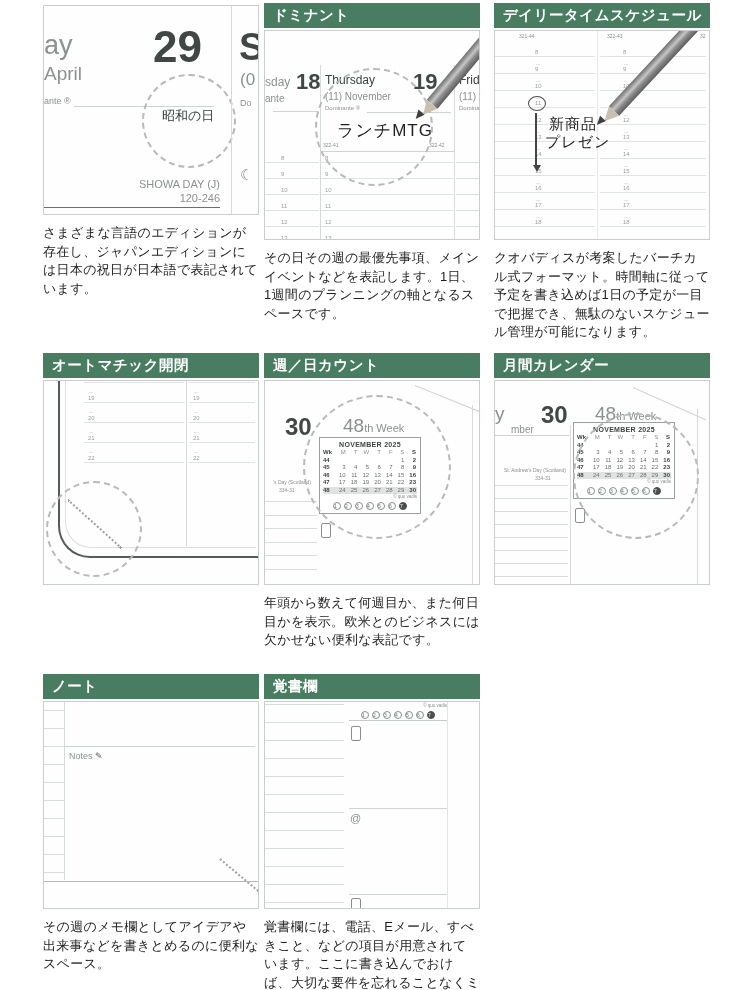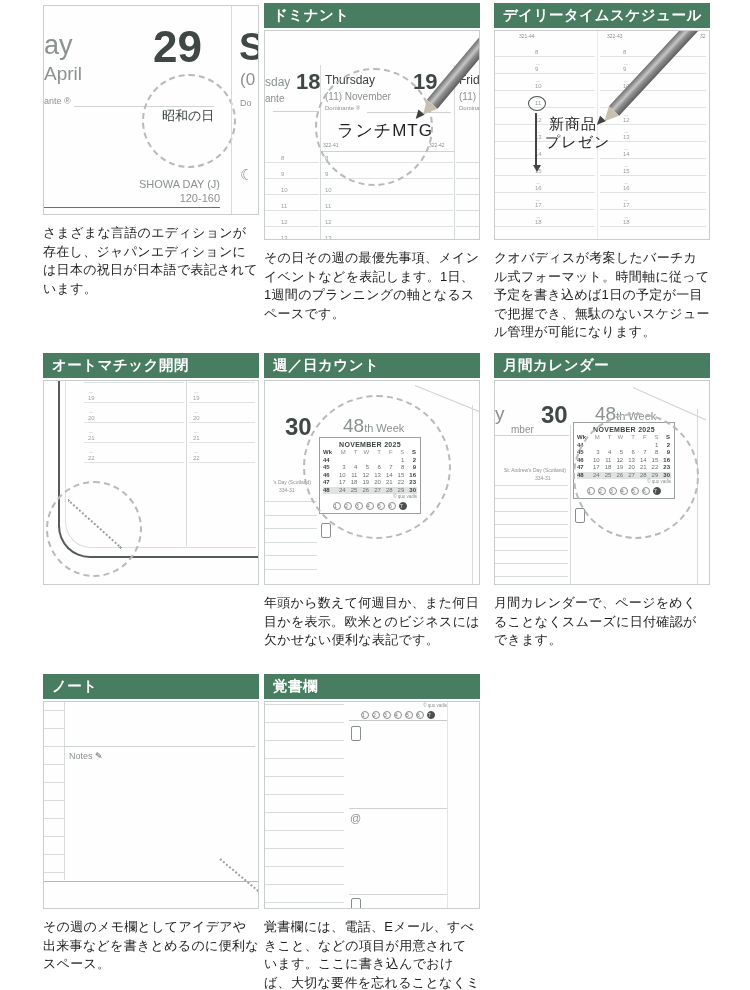--- a/index.html
+++ b/index.html
@@ -68,21 +68,21 @@
 <section class="card r1" style="left:43px;top:3px">
   <div class="cimg">
     <span class="g t27" style="left:0;top:24px">ay</span>
     <span class="g t19" style="left:0;top:57px">April</span>
     <span class="g t9" style="left:0;top:90px">ante ®</span>
     <div class="hl" style="left:30px;top:100px;width:140px"></div>
     <b class="d t44" style="left:109px;top:16px">29</b>
     <div class="dcircle" style="left:98px;top:68px;width:90px;height:90px"></div>
     <span class="dk t13" style="left:118px;top:101px">昭和の日</span>
     <span class="g t11" style="left:40px;top:172px;width:136px;text-align:right">SHOWA DAY (J)</span>
-    <span class="g t11" style="left:40px;top:186px;width:136px;text-align:right">120-160</span>
+    <span class="g t11" style="left:40px;top:186px;width:136px;text-align:right">120-246</span>
     <div class="hl dark" style="left:0;top:201px;width:176px"></div>
     <div class="vl" style="left:187px;top:0;height:208px"></div>
     <b class="d t38" style="left:195px;top:20px">S</b>
     <span class="g t17" style="left:196px;top:64px">(0</span>
     <span class="g t9" style="left:196px;top:92px">Do</span>
     <span class="g t15" style="left:196px;top:160px">☾</span>
   </div>
   <p class="cdesc">さまざまな言語のエディションが存在し、ジャパンエディションには日本の祝日が日本語で表記されています。</p>
 </section>
 
@@ -537,21 +537,20 @@
           <span class="circ">3</span>
           <span class="circ">4</span>
           <span class="circ">5</span>
           <span class="circ">6</span>
           <span class="circ circ-f">7</span>
         </div>
       </div>
     <div class="ph" style="left:80px;top:127px"></div>
     <div class="dcircle" style="left:78px;top:32px;width:122px;height:122px"></div>
   </div>
-  <p class="cdesc">月間カレンダーで、ページをめくることなくスムーズに日付確認ができます。</p>
 </section>
 
 <section class="card r3" style="left:43px;top:674px">
   <header class="chead">ノート</header>
   <div class="cimg">
     <div class="rcol" style="left:0;top:8px;width:20px;height:180px">
         <i class="rline" style="top: 0px;"></i>
         <i class="rline" style="top: 18px;"></i>
         <i class="rline" style="top: 36px;"></i>
         <i class="rline" style="top: 54px;"></i>

